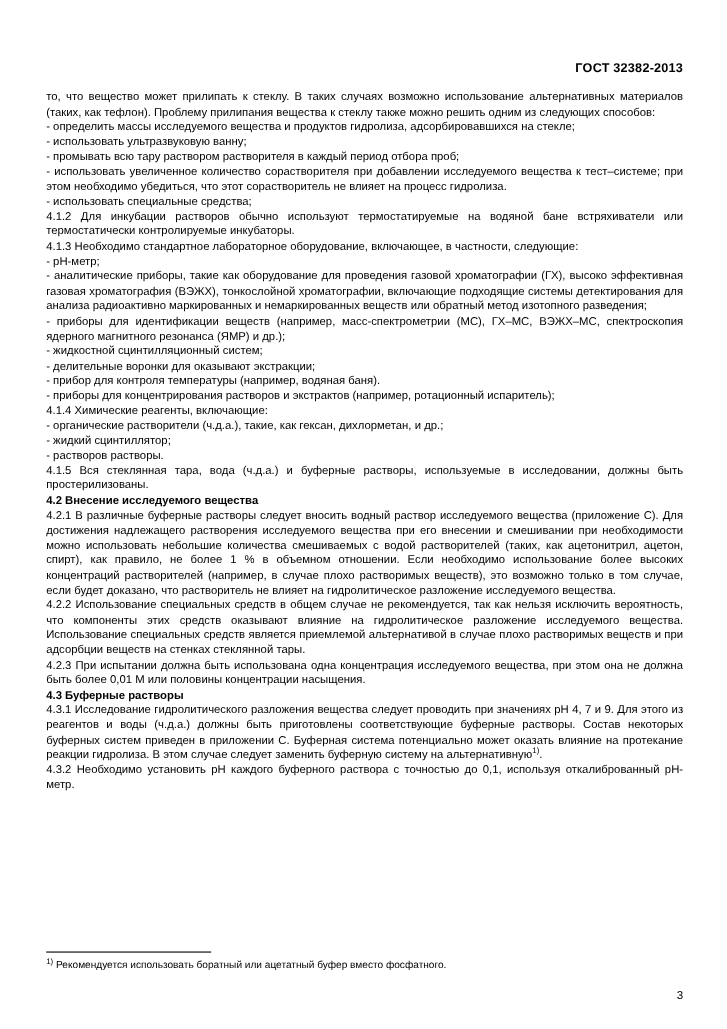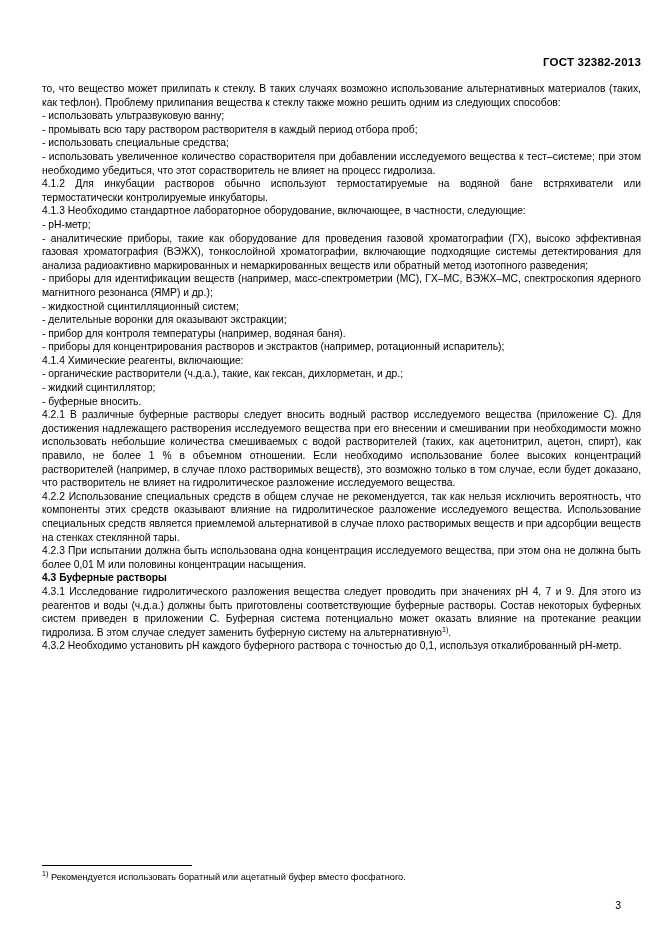--- a/index.html
+++ b/index.html
@@ -11,21 +11,21 @@
     width: 661px;
     height: 935px;
     font-family: "Liberation Sans", sans-serif;
     color: #000000;
   }
   .page {
     position: relative;
     width: 661px;
     height: 935px;
     box-sizing: border-box;
-    padding: 56px 20px 30px 42px;
+    padding: 56px 40px 30px 42px;
   }
   .doc-header {
     text-align: right;
     font-size: 11.5px;
     font-weight: bold;
     letter-spacing: 0.2px;
     margin-bottom: 14px;
   }
   .body-text {
     font-size: 10.3px;
@@ -77,37 +77,40 @@
 </style>
 </head>
 <body>
 
 <div class="page">
 
   <div class="doc-header">ГОСТ 32382-2013</div>
 
   <div class="body-text">
     <p class="p-plain">то, что вещество может прилипать к стеклу. В таких случаях возможно использование альтернативных материалов (таких, как тефлон). Проблему прилипания вещества к стеклу также можно решить одним из следующих способов:</p>
+    <p class="p-dash">- определить массы исследуемого вещества и продуктов гидролиза, адсорбировавшихся на стекле;</p>
     <p class="p-dash">- использовать ультразвуковую ванну;</p>
     <p class="p-dash">- промывать всю тару раствором растворителя в каждый период отбора проб;</p>
+    <p class="p-dash">- использовать увеличенное количество сорастворителя при добавлении исследуемого вещества к тест–системе; при этом необходимо убедиться, что этот сорастворитель не влияет на процесс гидролиза.</p>
     <p class="p-dash">- использовать специальные средства;</p>
-    <p class="p-dash">- использовать увеличенное количество сорастворителя при добавлении исследуемого вещества к тест–системе; при этом необходимо убедиться, что этот сорастворитель не влияет на процесс гидролиза.</p>
     <p class="p-num">4.1.2 Для инкубации растворов обычно используют термостатируемые на водяной бане встряхиватели или термостатически контролируемые инкубаторы.</p>
     <p class="p-num">4.1.3 Необходимо стандартное лабораторное оборудование, включающее, в частности, следующие:</p>
     <p class="p-dash">- pH-метр;</p>
     <p class="p-dash">- аналитические приборы, такие как оборудование для проведения газовой хроматографии (ГХ), высоко эффективная газовая хроматография (ВЭЖХ), тонкослойной хроматографии, включающие подходящие системы детектирования для анализа радиоактивно маркированных и немаркированных веществ или обратный метод изотопного разведения;</p>
     <p class="p-dash">- приборы для идентификации веществ (например, масс-спектрометрии (МС), ГХ–МС, ВЭЖХ–МС, спектроскопия ядерного магнитного резонанса (ЯМР) и др.);</p>
     <p class="p-dash">- жидкостной сцинтилляционный систем;</p>
     <p class="p-dash">- делительные воронки для оказывают экстракции;</p>
     <p class="p-dash">- прибор для контроля температуры (например, водяная баня).</p>
     <p class="p-dash">- приборы для концентрирования растворов и экстрактов (например, ротационный испаритель);</p>
     <p class="p-num">4.1.4 Химические реагенты, включающие:</p>
     <p class="p-dash">- органические растворители (ч.д.а.), такие, как гексан, дихлорметан, и др.;</p>
     <p class="p-dash">- жидкий сцинтиллятор;</p>
-    <p class="p-dash">- буферные вносить.</p>
+    <p class="p-dash">- растворов растворы.</p>
+    <p class="p-num">4.1.5 Вся стеклянная тара, вода (ч.д.а.) и буферные растворы, используемые в исследовании, должны быть простерилизованы.</p>
+    <p class="heading">4.2 Внесение исследуемого вещества</p>
     <p class="p-num">4.2.1 В различные буферные растворы следует вносить водный раствор исследуемого вещества (приложение С). Для достижения надлежащего растворения исследуемого вещества при его внесении и смешивании при необходимости можно использовать небольшие количества смешиваемых с водой растворителей (таких, как ацетонитрил, ацетон, спирт), как правило, не более 1 % в объемном отношении. Если необходимо использование более высоких концентраций растворителей (например, в случае плохо растворимых веществ), это возможно только в том случае, если будет доказано, что растворитель не влияет на гидролитическое разложение исследуемого вещества.</p>
     <p class="p-num">4.2.2 Использование специальных средств в общем случае не рекомендуется, так как нельзя исключить вероятность, что компоненты этих средств оказывают влияние на гидролитическое разложение исследуемого вещества. Использование специальных средств является приемлемой альтернативой в случае плохо растворимых веществ и при адсорбции веществ на стенках стеклянной тары.</p>
     <p class="p-num">4.2.3 При испытании должна быть использована одна концентрация исследуемого вещества, при этом она не должна быть более 0,01 М или половины концентрации насыщения.</p>
     <p class="heading">4.3 Буферные растворы</p>
     <p class="p-num"><span>4.3.1 Исследование гидролитического разложения вещества следует проводить при значениях pH 4, 7 и 9. Для этого из реагентов и воды (ч.д.а.) должны быть приготовлены соответствующие буферные растворы. Состав некоторых буферных систем приведен в приложении C. Буферная система потенциально может оказать влияние на протекание реакции гидролиза. В этом случае следует заменить буферную систему на альтернативную</span><sup>1)</sup><span>.</span></p>
     <p class="p-num">4.3.2 Необходимо установить pH каждого буферного раствора с точностью до 0,1, используя откалиброванный pH-метр.</p>
   </div>
 
   <div class="footnote-area">
     <div class="footnote-rule"></div>

